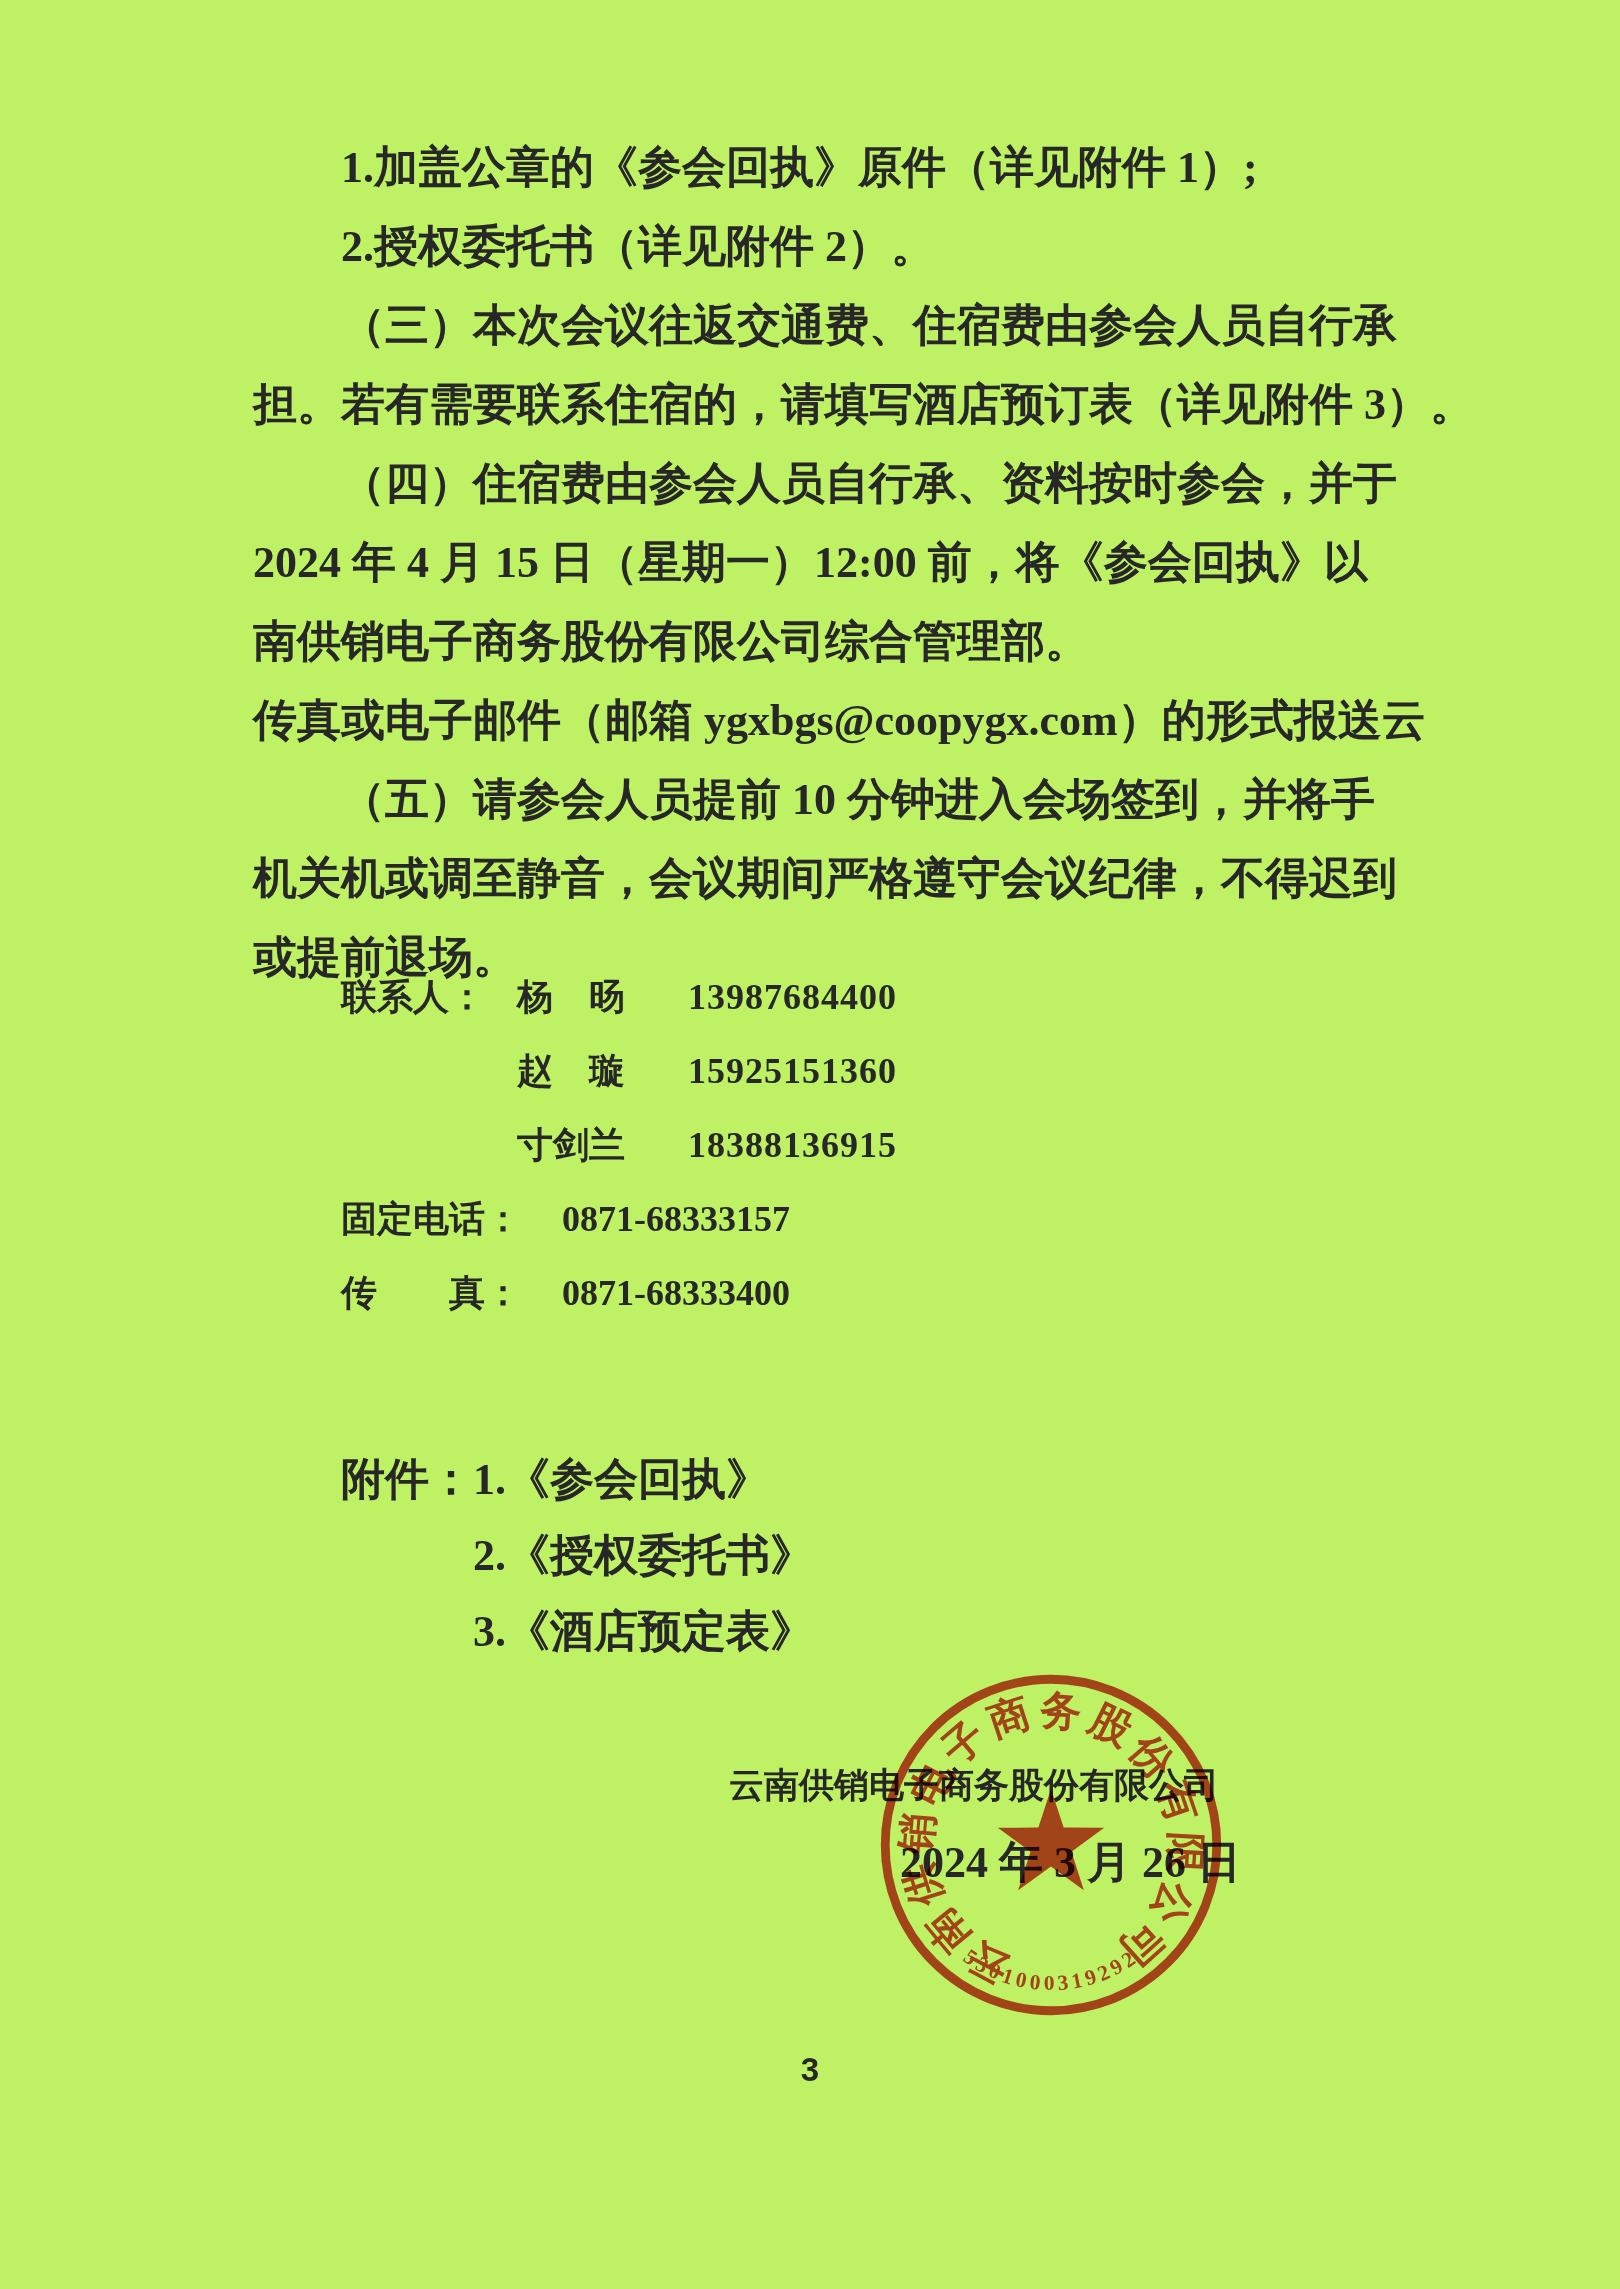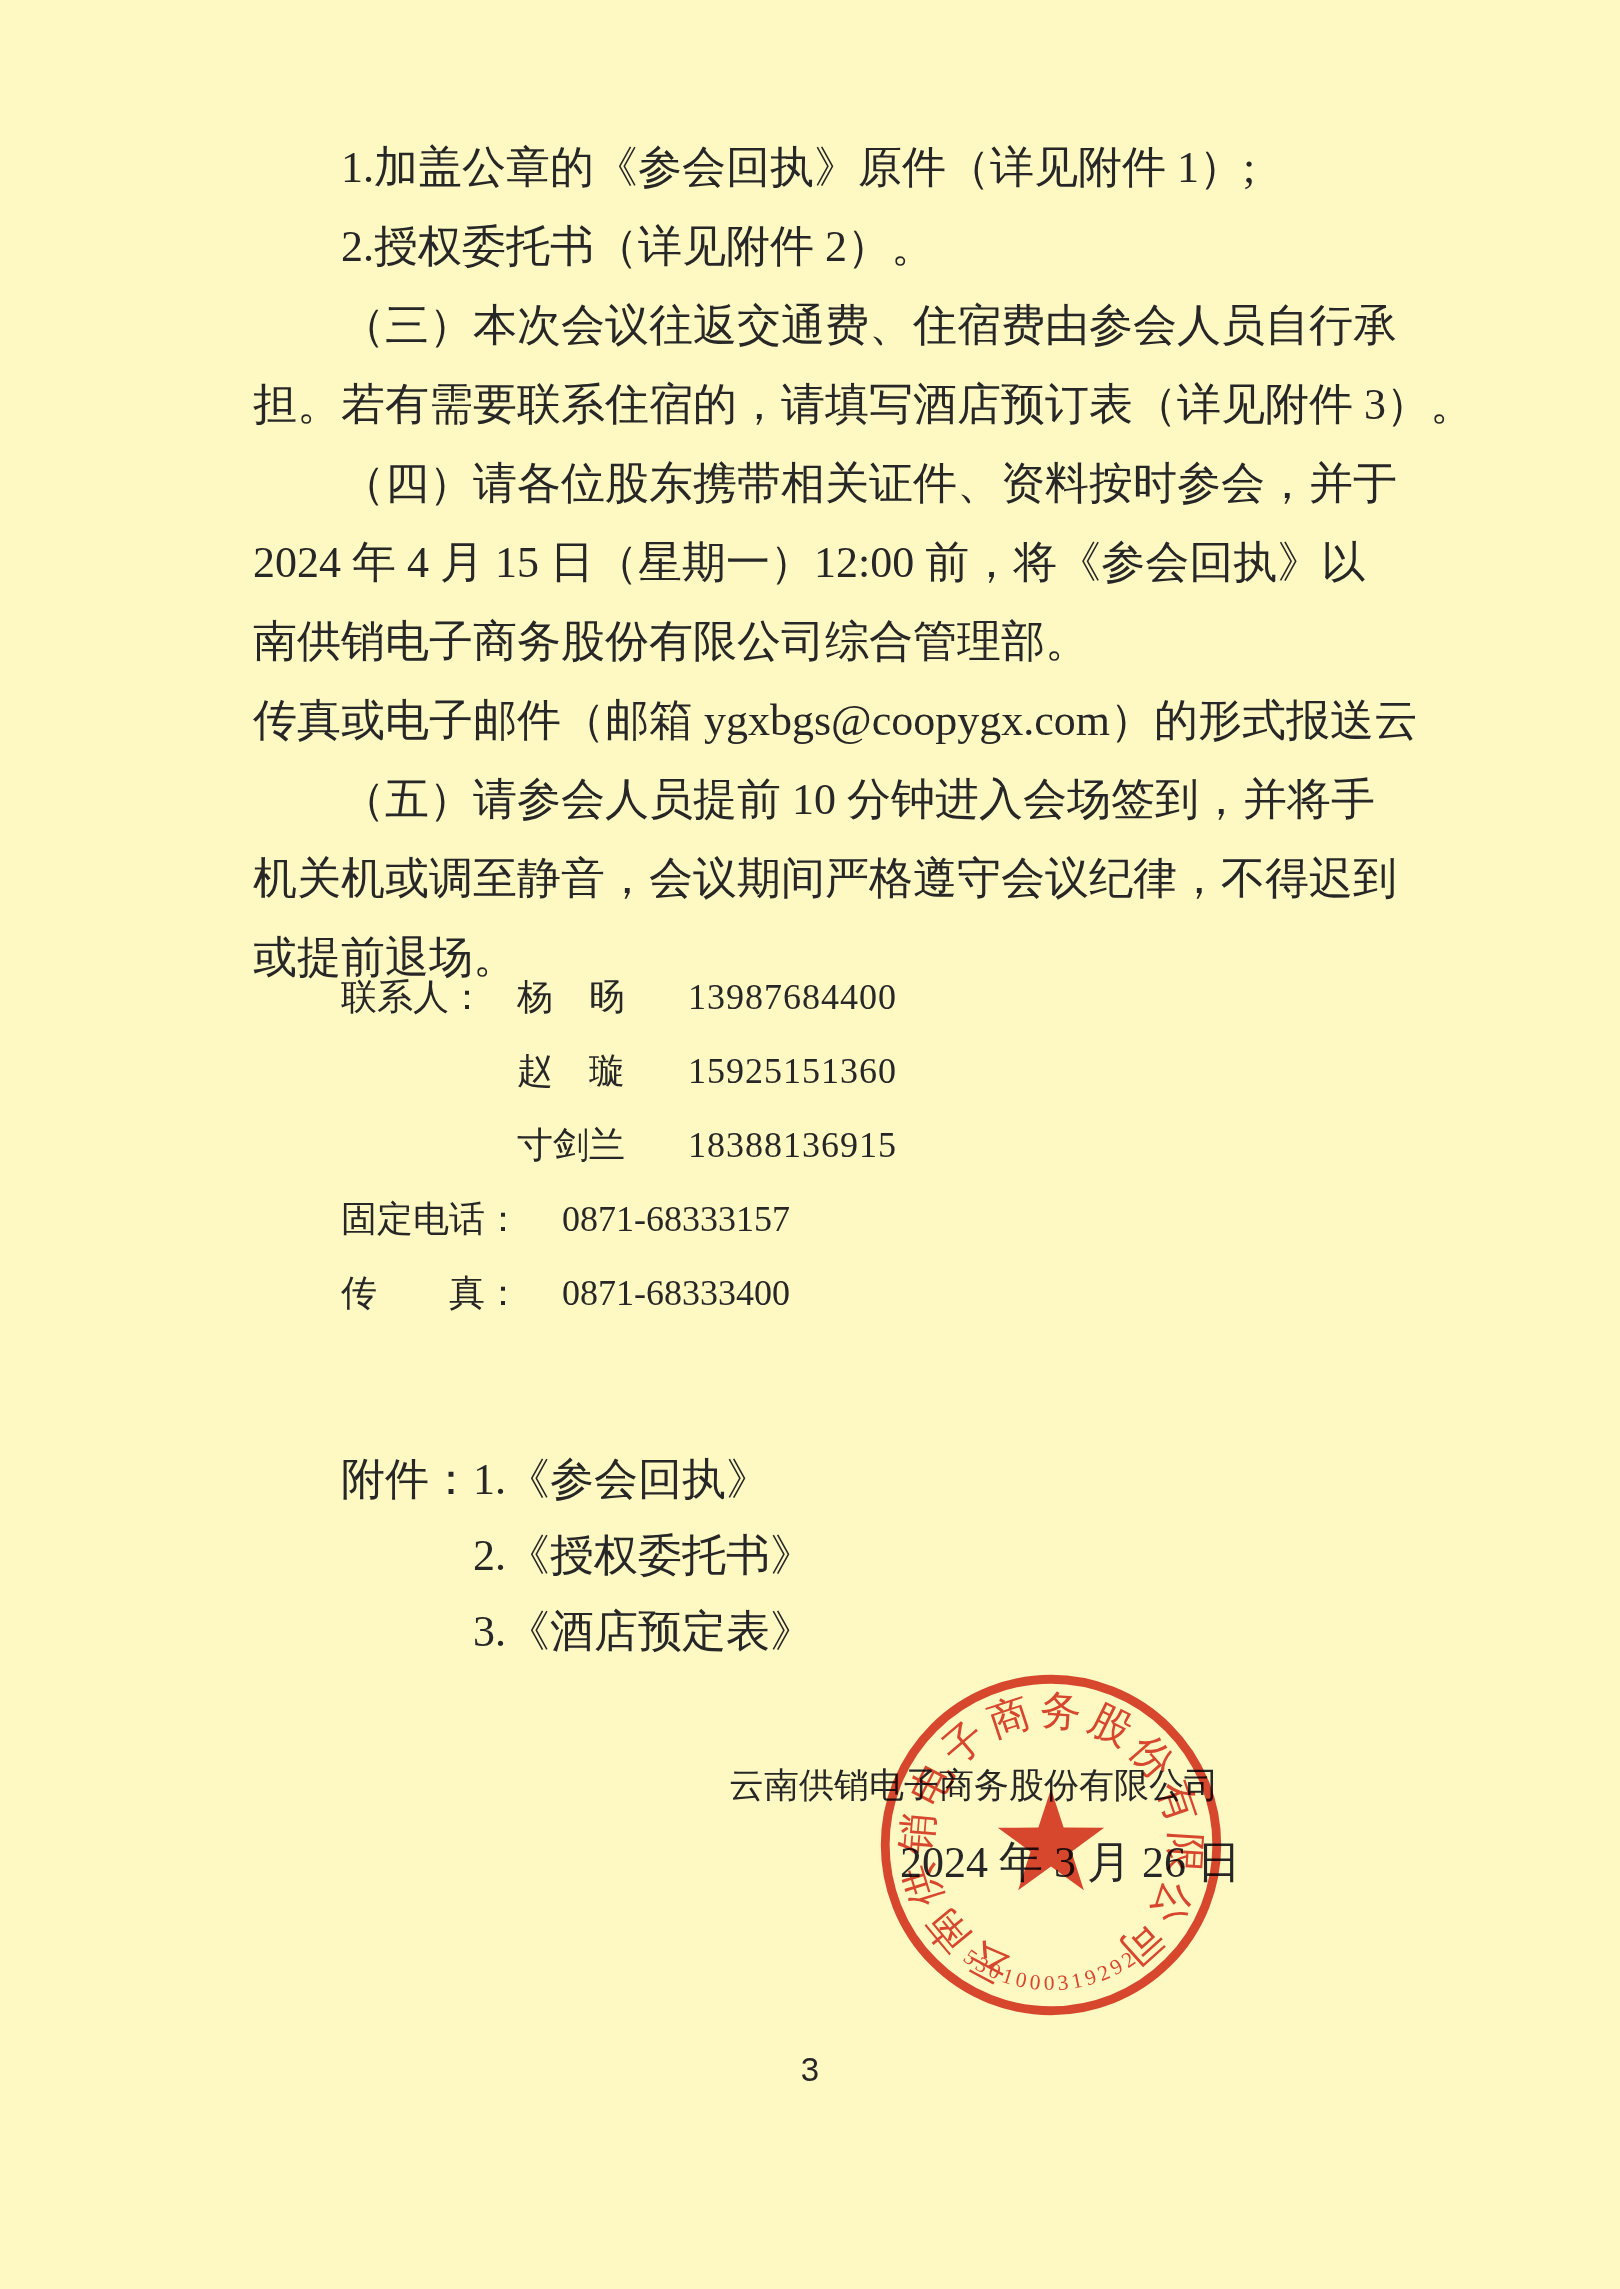--- a/index.html
+++ b/index.html
@@ -54,28 +54,28 @@
 
   .page-number {
     position:absolute; left:0; top:2050px; width:100%;
     text-align:center; font-size:33px; line-height:39px;
     font-family:"Liberation Sans","DejaVu Sans",sans-serif;
   }
 </style>
 </head>
 <body>
 
-<div class="page" style="background: #fef9c3; color: rgb(39, 39, 39);">
+<div class="page" style="background: #bef264; color: rgb(39, 39, 39); font-weight: bold;">
 
   <div class="body-text">
     <div class="line indent">1.加盖公章的《参会回执》原件（详见附件 1）;</div>
     <div class="line indent">2.授权委托书（详见附件 2）。</div>
     <div class="line indent">（三）本次会议往返交通费、住宿费由参会人员自行承</div>
     <div class="line">担。若有需要联系住宿的，请填写酒店预订表（详见附件 3）。</div>
-    <div class="line indent">（四）请各位股东携带相关证件、资料按时参会，并于</div>
+    <div class="line indent">（四）住宿费由参会人员自行承、资料按时参会，并于</div>
     <div class="line">2024 年 4 月 15 日（星期一）12:00 前，将《参会回执》以</div>
     <div class="line">南供销电子商务股份有限公司综合管理部。</div>
     <div class="line">传真或电子邮件（邮箱 ygxbgs@coopygx.com）的形式报送云</div>
     <div class="line indent">（五）请参会人员提前 10 分钟进入会场签到，并将手</div>
     <div class="line">机关机或调至静音，会议期间严格遵守会议纪律，不得迟到</div>
     <div class="line">或提前退场。</div>
   </div>
 
   <div class="contact-block">
     <div class="contact-row">

